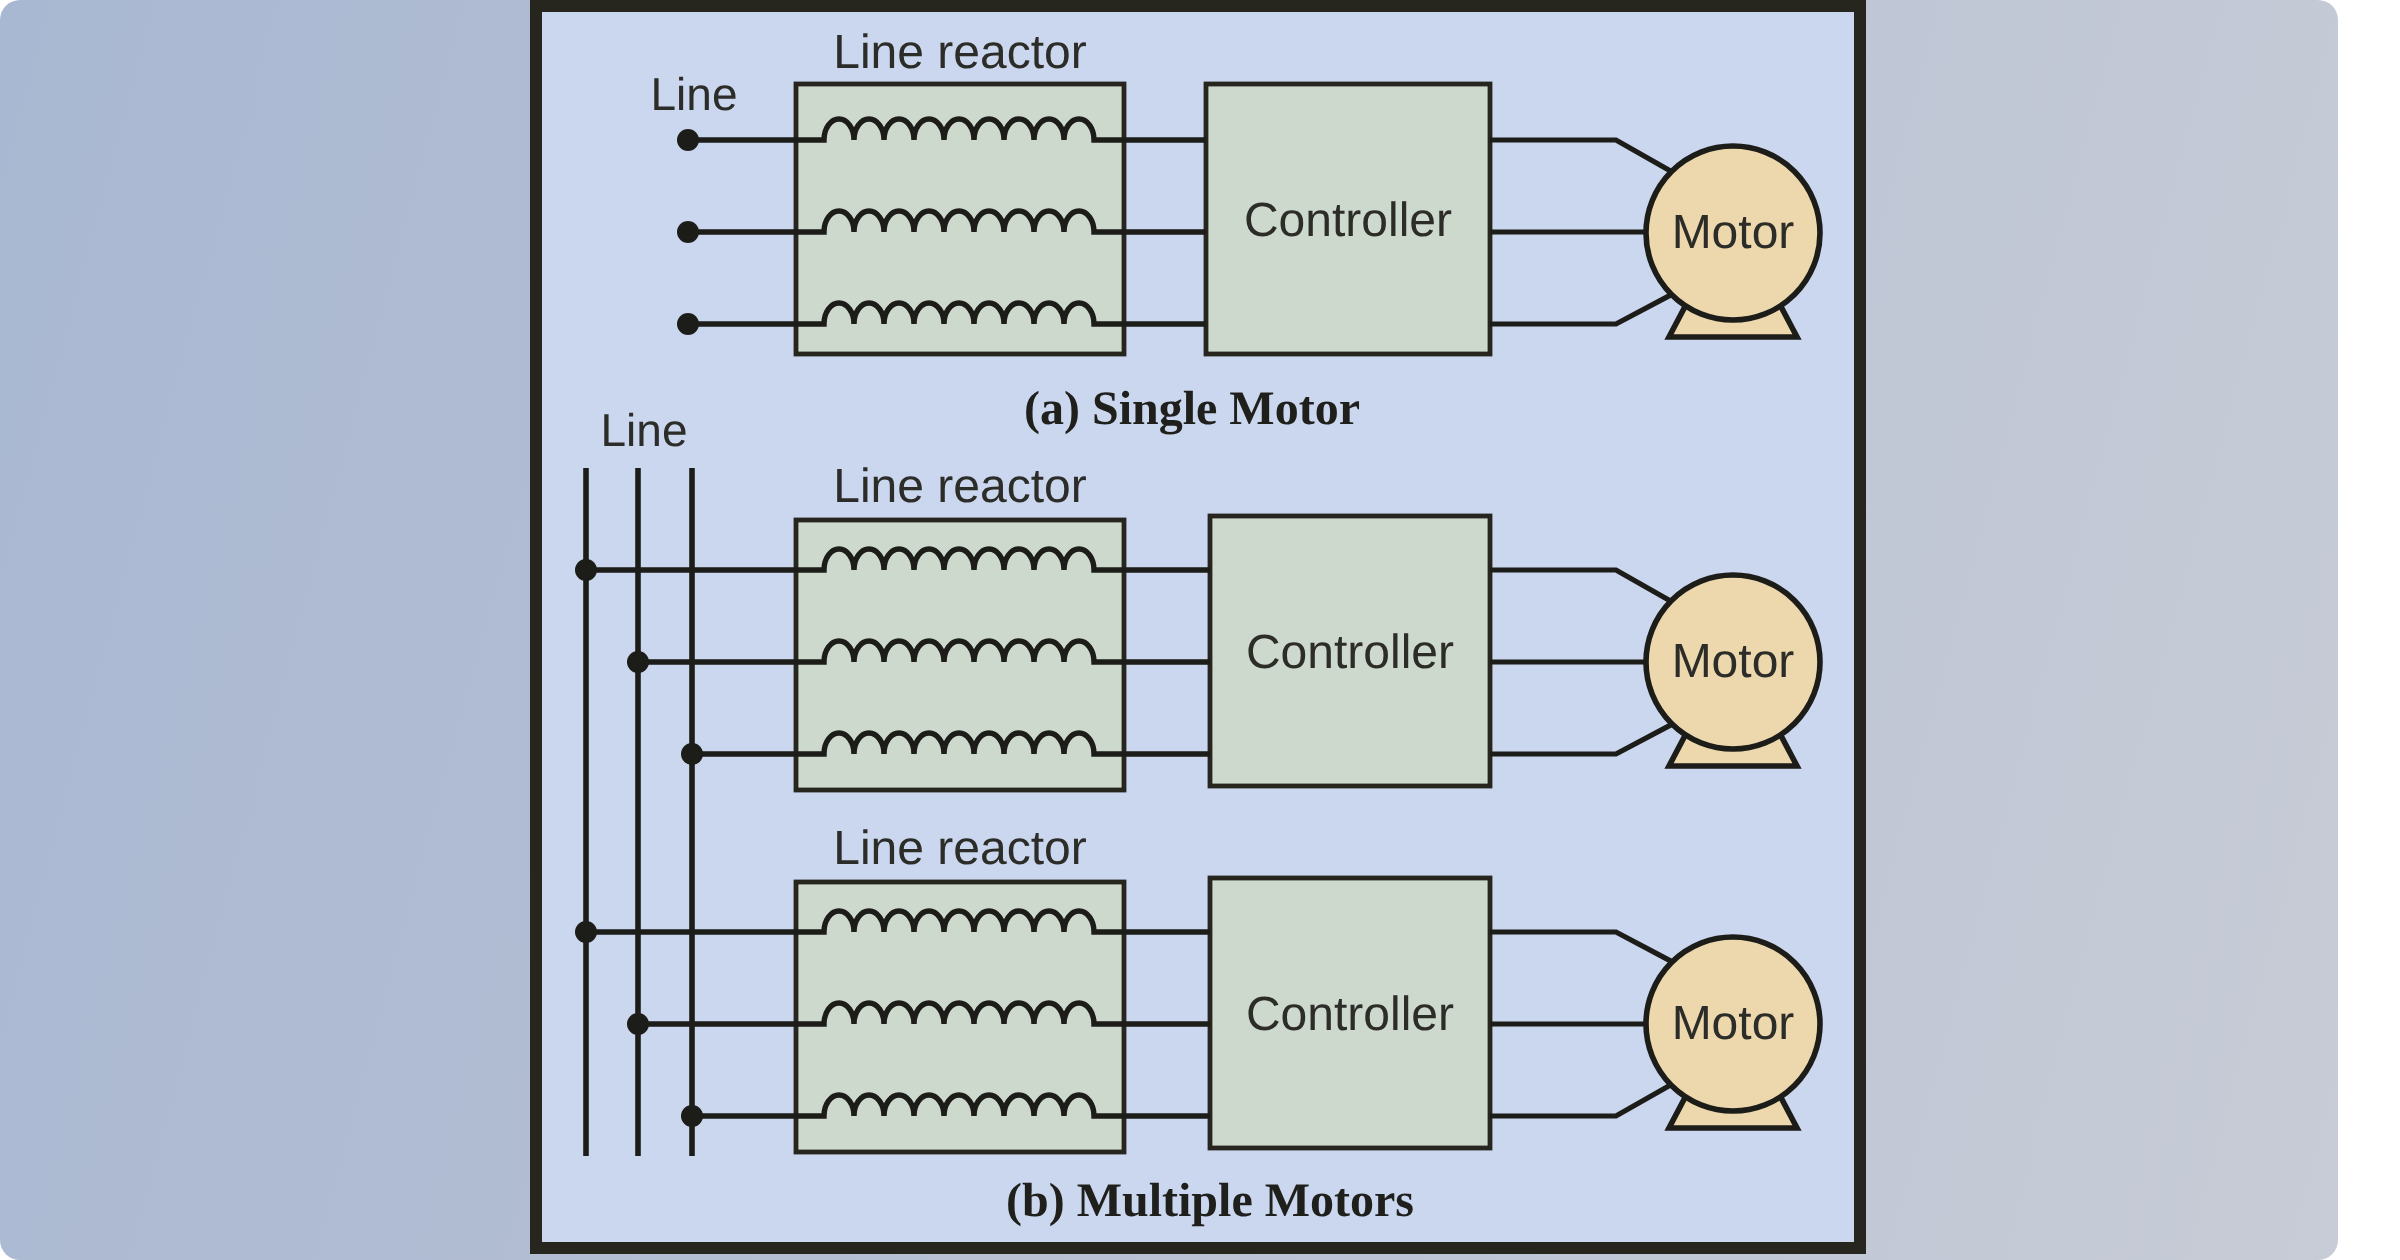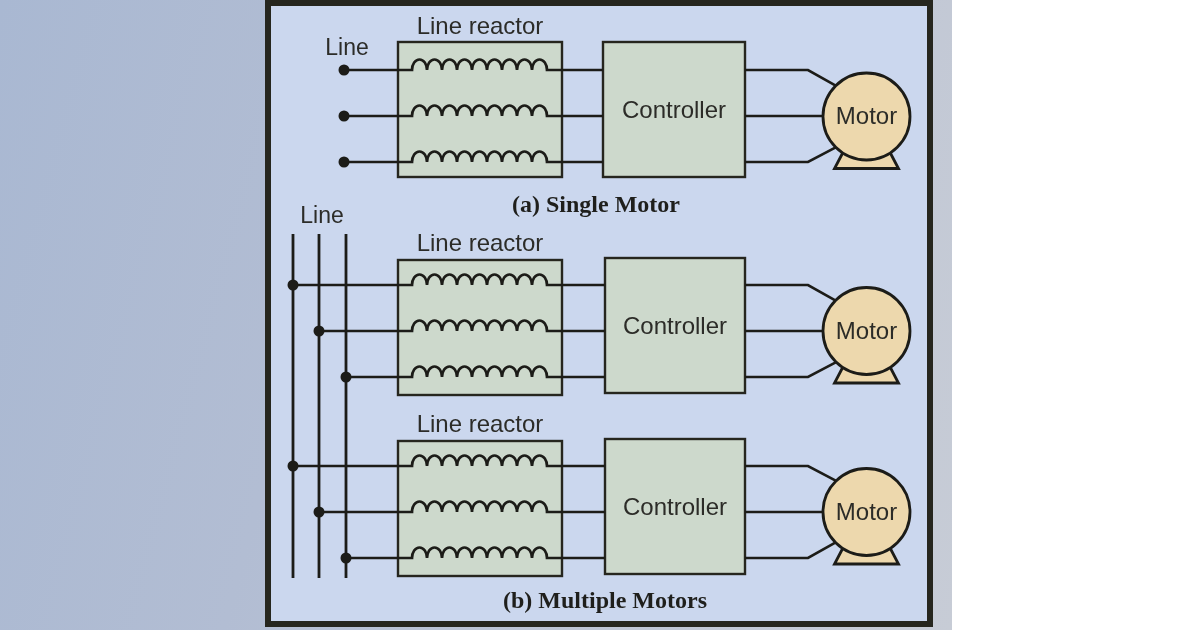--- a/index.html
+++ b/index.html
@@ -1,19 +1,20 @@
 <!DOCTYPE html>
 <html><head>
 <meta charset="utf-8">
 <style>
   html,body{margin:0;padding:0;}
   body{width:1200px;height:630px;overflow:hidden;font-family:"Liberation Sans",sans-serif;}
   .stage{
-    position:relative;width:952px;height:630px;
+    position:relative;width:1169px;height:630px;
     background:linear-gradient(105deg,#a9b8d2 0%,#b2bdd3 35%,#bfc6d5 70%,#c7ccd6 100%);
+    border-radius:10px;
   }
   .panel-svg{position:absolute;left:265px;top:0;}
   .wire{fill:none;stroke:#1c1c18;stroke-width:2.6;}
   .coilwire{fill:none;stroke:#1c1c18;stroke-width:2.7;}
   .busline{fill:none;stroke:#1c1c18;stroke-width:2.8;}
   .dot{fill:#1c1c18;stroke:none;}
   .box{stroke:#26261e;stroke-width:2.4;}
   .motor-part{stroke:#1c1c18;stroke-width:2.8;}
   .label{font-family:"Liberation Sans",sans-serif;font-size:23px;fill:#2c2c28;}
   .box-label{font-family:"Liberation Sans",sans-serif;font-size:24px;fill:#2c2c28;}

